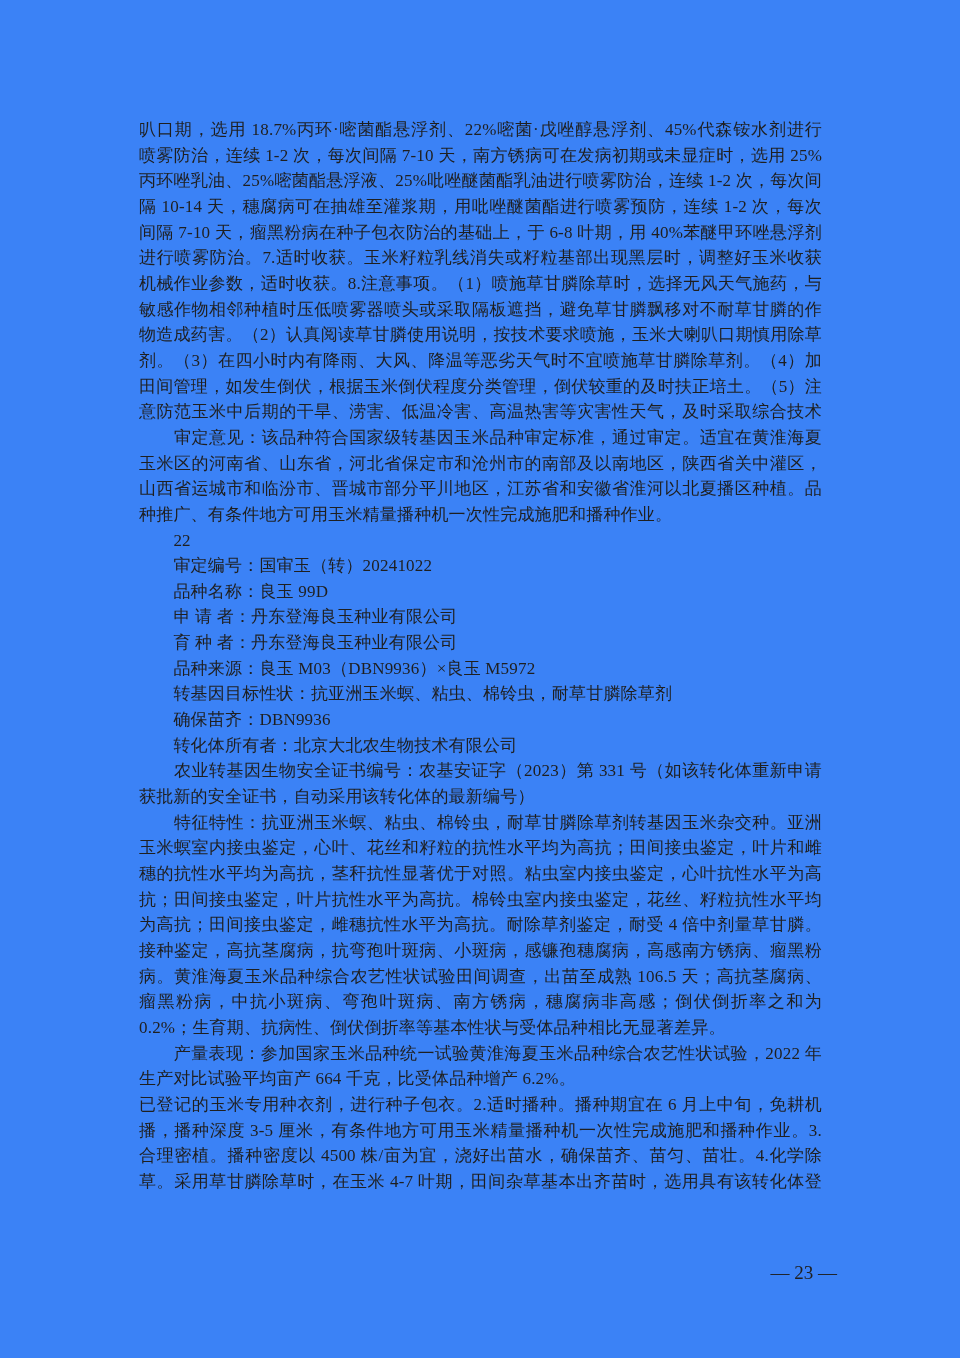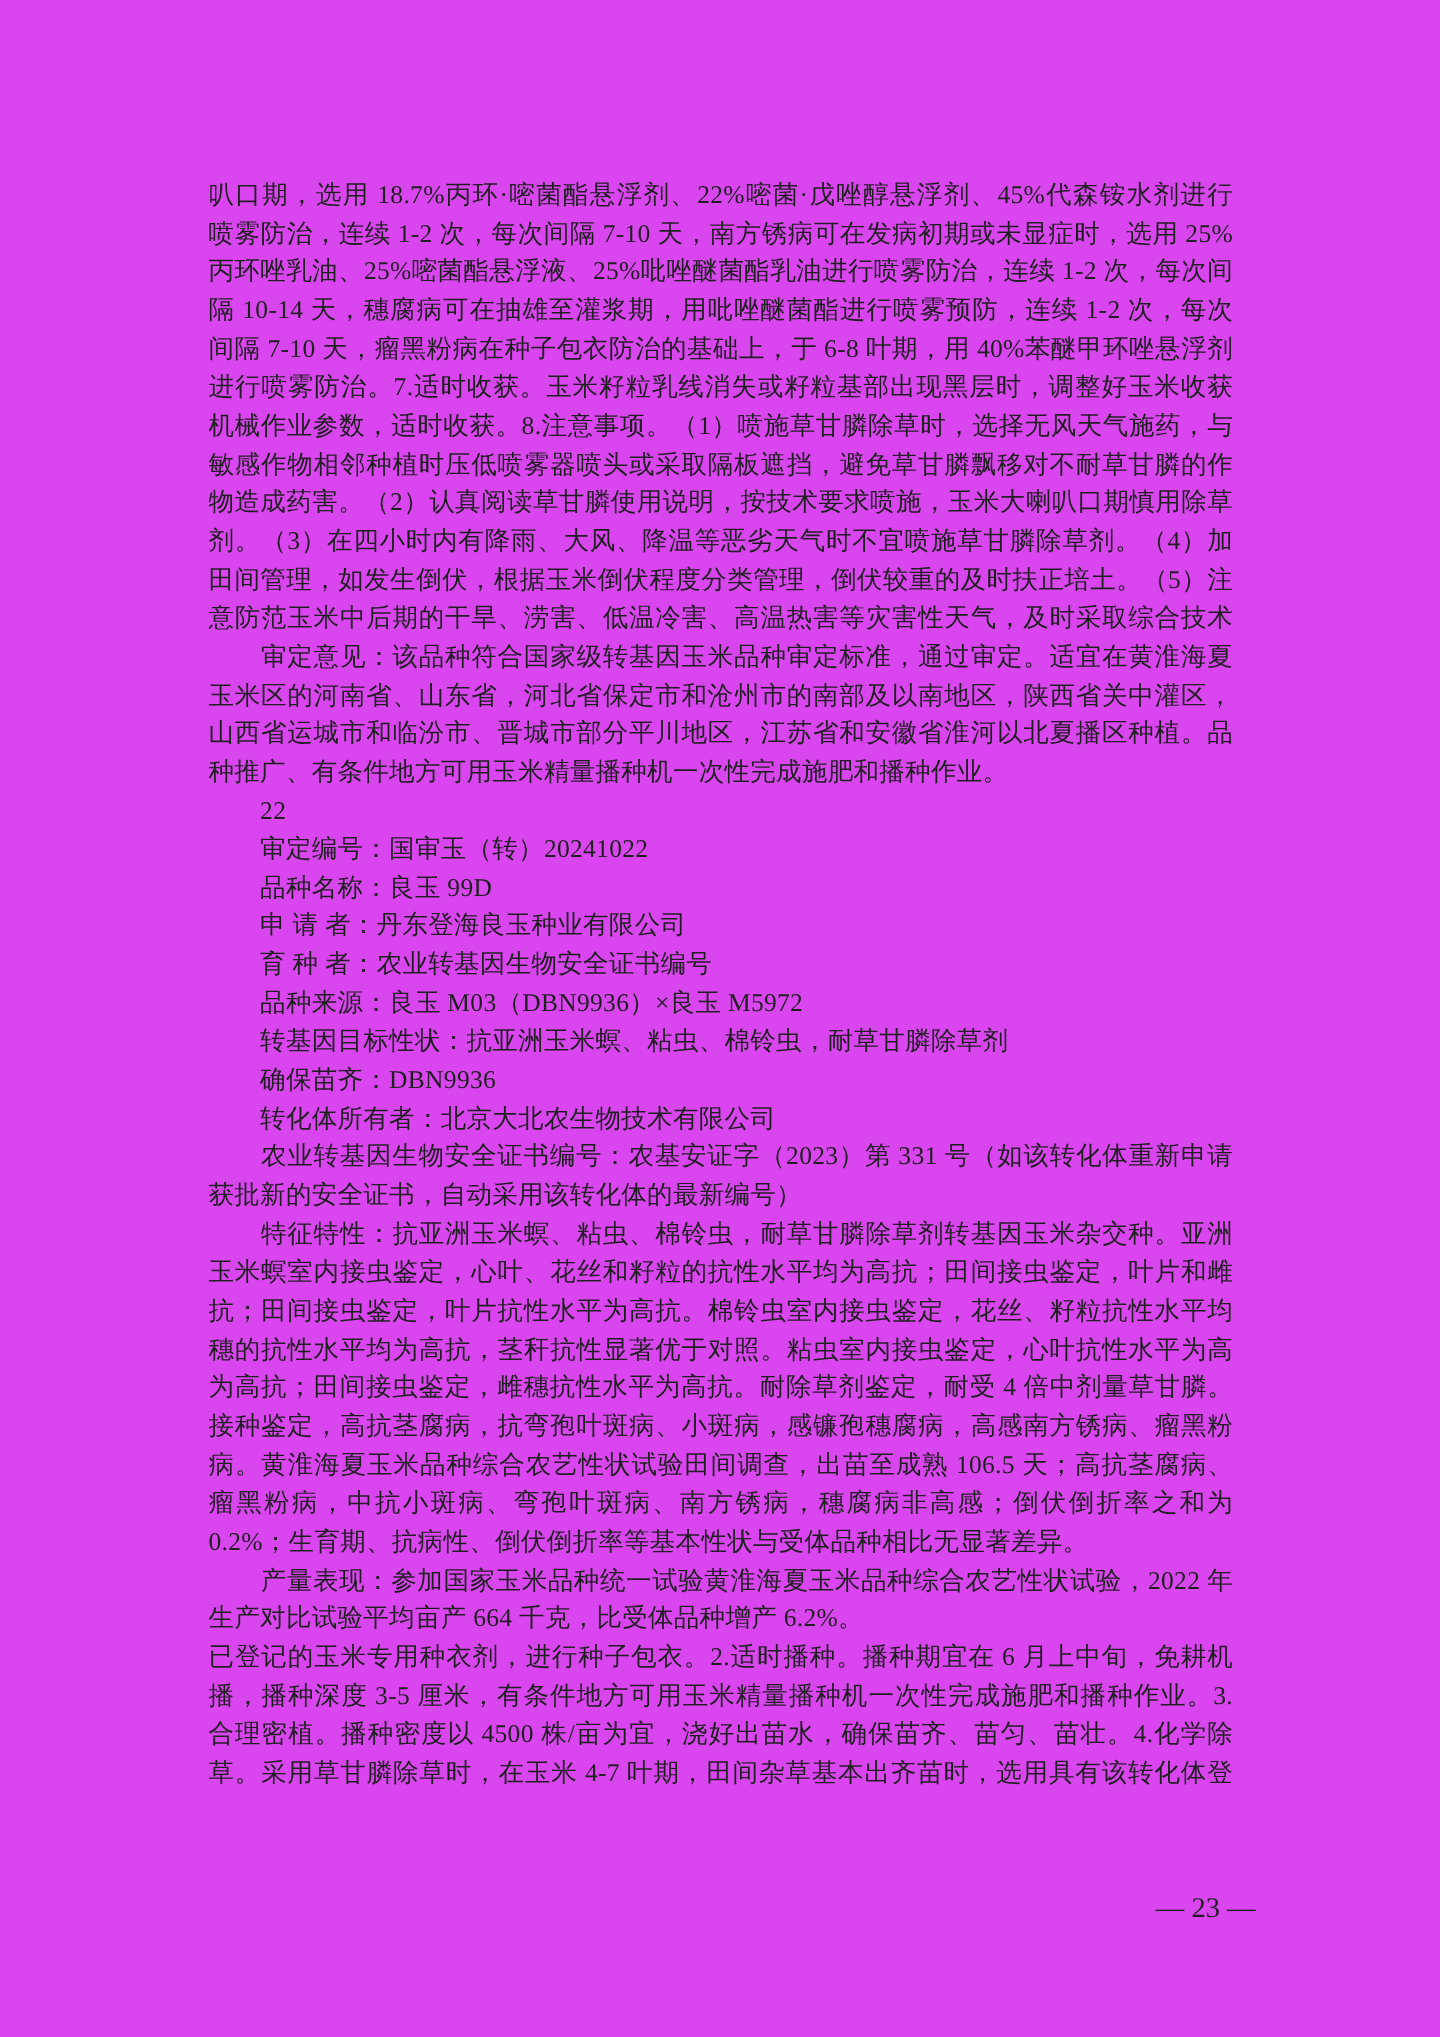--- a/index.html
+++ b/index.html
@@ -4,21 +4,21 @@
 <style>
   html, body {
     margin: 0;
     padding: 0;
     background: #ffffff;
   }
   .page {
     position: relative;
     width: 960px;
     height: 1358px;
-    background: #d946ef;
+    background: #3b82f6;
     overflow: hidden;
     font-family: "Liberation Serif", "DejaVu Serif", serif;
     color: #1f1f1f;
   }
   .page-body-text {
     position: absolute;
     left: 139px;
     top: 117px;
     width: 683px;
   }
@@ -82,43 +82,43 @@
       <div class="paragraph">
         <div class="line">　　审定编号：国审玉（转）20241022</div>
       </div>
       <div class="paragraph">
         <div class="line">　　品种名称：良玉 99D</div>
       </div>
       <div class="paragraph">
         <div class="line">　　申 请 者：丹东登海良玉种业有限公司</div>
       </div>
       <div class="paragraph">
-        <div class="line">　　育 种 者：农业转基因生物安全证书编号</div>
+        <div class="line">　　育 种 者：丹东登海良玉种业有限公司</div>
       </div>
       <div class="paragraph">
         <div class="line">　　品种来源：良玉 M03（DBN9936）×良玉 M5972</div>
       </div>
       <div class="paragraph">
         <div class="line">　　转基因目标性状：抗亚洲玉米螟、粘虫、棉铃虫，耐草甘膦除草剂</div>
       </div>
       <div class="paragraph">
         <div class="line">　　确保苗齐：DBN9936</div>
       </div>
       <div class="paragraph">
         <div class="line">　　转化体所有者：北京大北农生物技术有限公司</div>
       </div>
       <div class="paragraph">
         <div class="line full">　　农业转基因生物安全证书编号：农基安证字（2023）第 331 号（如该转化体重新申请</div>
         <div class="line">获批新的安全证书，自动采用该转化体的最新编号）</div>
       </div>
       <div class="paragraph">
         <div class="line full">　　特征特性：抗亚洲玉米螟、粘虫、棉铃虫，耐草甘膦除草剂转基因玉米杂交种。亚洲</div>
         <div class="line full">玉米螟室内接虫鉴定，心叶、花丝和籽粒的抗性水平均为高抗；田间接虫鉴定，叶片和雌</div>
+        <div class="line full">穗的抗性水平均为高抗，茎秆抗性显著优于对照。粘虫室内接虫鉴定，心叶抗性水平为高</div>
         <div class="line full">抗；田间接虫鉴定，叶片抗性水平为高抗。棉铃虫室内接虫鉴定，花丝、籽粒抗性水平均</div>
-        <div class="line full">穗的抗性水平均为高抗，茎秆抗性显著优于对照。粘虫室内接虫鉴定，心叶抗性水平为高</div>
         <div class="line full">为高抗；田间接虫鉴定，雌穗抗性水平为高抗。耐除草剂鉴定，耐受 4 倍中剂量草甘膦。</div>
         <div class="line full">接种鉴定，高抗茎腐病，抗弯孢叶斑病、小斑病，感镰孢穗腐病，高感南方锈病、瘤黑粉</div>
         <div class="line full">病。黄淮海夏玉米品种综合农艺性状试验田间调查，出苗至成熟 106.5 天；高抗茎腐病、</div>
         <div class="line full">瘤黑粉病，中抗小斑病、弯孢叶斑病、南方锈病，穗腐病非高感；倒伏倒折率之和为</div>
         <div class="line">0.2%；生育期、抗病性、倒伏倒折率等基本性状与受体品种相比无显著差异。</div>
       </div>
       <div class="paragraph">
         <div class="line full">　　产量表现：参加国家玉米品种统一试验黄淮海夏玉米品种综合农艺性状试验，2022 年</div>
         <div class="line">生产对比试验平均亩产 664 千克，比受体品种增产 6.2%。</div>
       </div>

